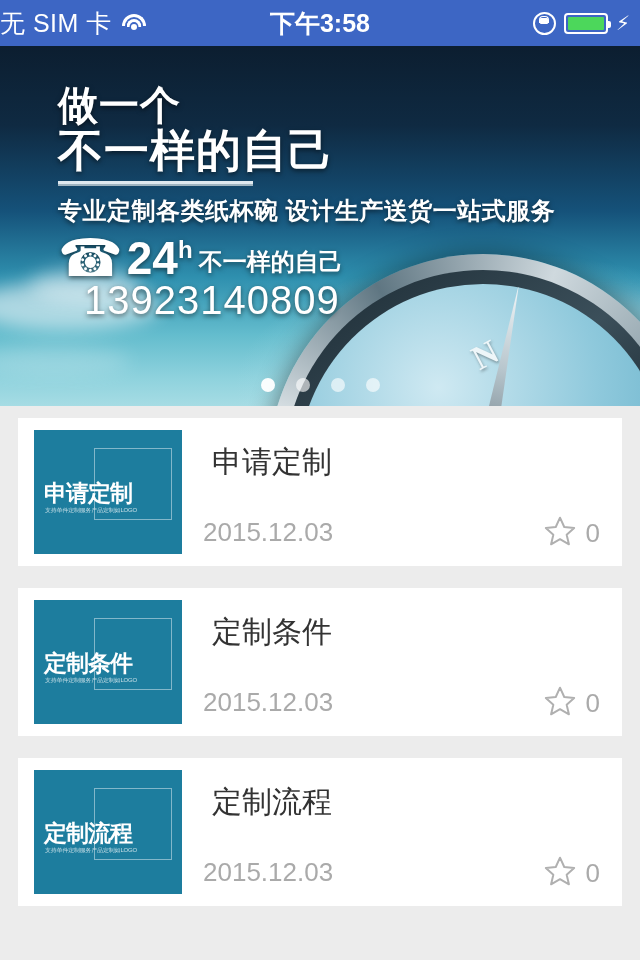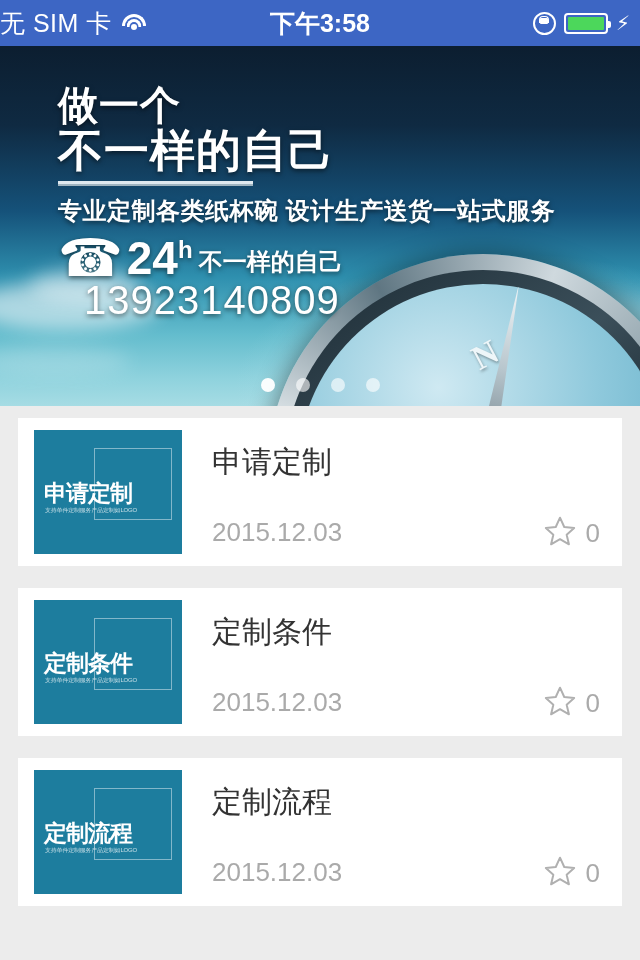--- a/index.html
+++ b/index.html
@@ -127,21 +127,21 @@
   .thumb .box{ position:absolute; left:60px; top:18px; right:10px; bottom:34px;
                border:1px solid rgba(255,255,255,.45); }
   .thumb .tt{ position:absolute; left:10px; top:48px; color:#fff;
               font-size:23px; font-weight:bold; letter-spacing:-1px;
               white-space:nowrap; }
   .thumb .ts{ position:absolute; left:11px; top:76px; color:rgba(255,255,255,.75);
               font-size:6px; letter-spacing:-.2px; white-space:nowrap;
               transform:scaleY(.9); }
   .cbody{ flex:1; height:124px; position:relative; padding-left:30px; }
   .ctitle{ font-size:30px; color:#333; position:absolute; top:12px; left:30px; }
-  .cdate{ font-size:26px; color:#aaa; position:absolute; bottom:6px; left:30px; }
+  .cdate{ font-size:26px; color:#aaa; position:absolute; bottom:6px; left:21px; }
   .cfav{ position:absolute; bottom:2px; right:6px; display:flex;
          align-items:center; gap:9px; }
   .cfav .num{ font-size:26px; color:#aaa; }
 </style>
 </head>
 <body>
 
 <div class="screen">
 
   <div class="statusbar">

